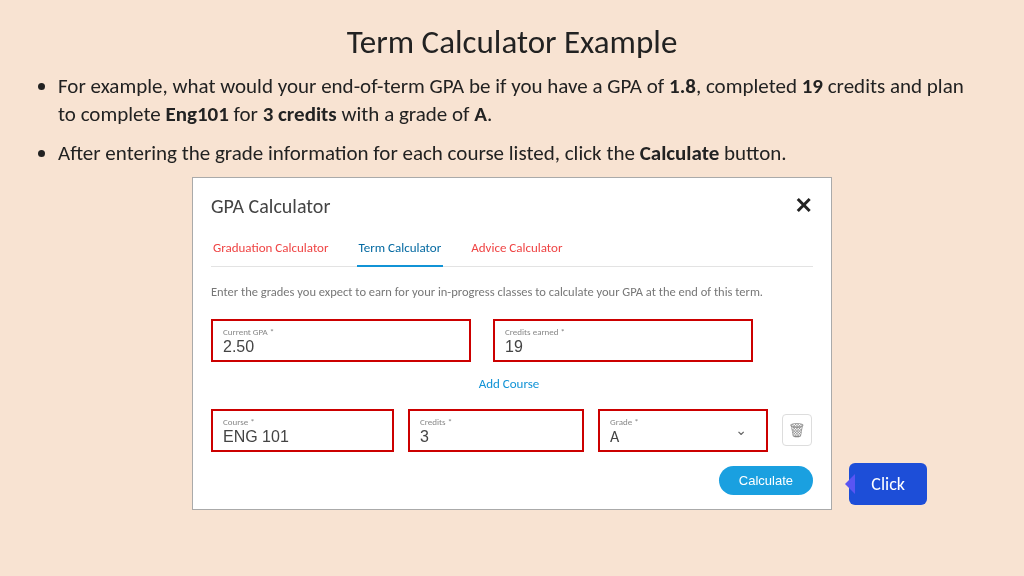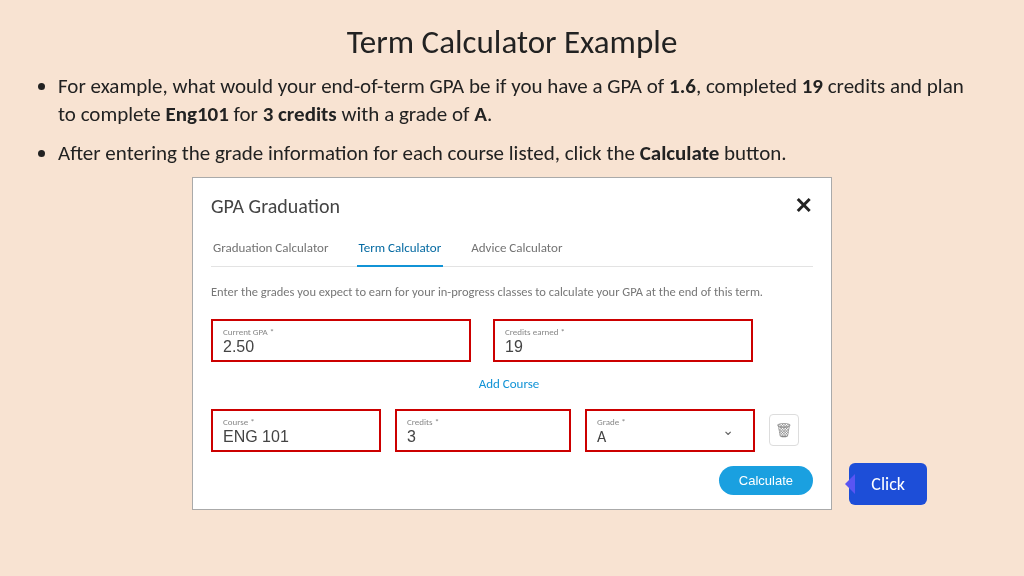--- a/index.html
+++ b/index.html
@@ -58,21 +58,21 @@
   }
   .tabs {
     display: flex;
     gap: 26px;
     border-bottom: 1px solid #e3e3e3;
     margin-top: 14px;
     font-size: 13px;
   }
   .tab {
     padding: 8px 2px 10px 2px;
-    color: #737373;
+    color: #ef4444;
     cursor: pointer;
   }
   .tab.active {
     color: #0369a1;
     border-bottom: 2px solid #1193d6;
     margin-bottom: -1px;
   }
   .instructions {
     font-size: 12.5px;
     color: #777;
@@ -85,21 +85,21 @@
     margin-bottom: 14px;
   }
   .field {
     border: 2px solid #cc0000;
     padding: 5px 19px 4px 10px;
     position: relative;
     background: #fff;
   }
   .field.w1 { width: 260px; }
   .field.w2 { width: 260px; }
-  .field.wc { width: 170px; }
+  .field.wc { width: 183px; }
   .field.wcr { width: 176px; }
   .field.wg { width: 170px; display:flex; align-items:center; justify-content:space-between; }
   .field-label {
     font-size: 9px;
     color: #888;
     display: block;
   }
   .field-value {
     font-size: 16px;
     color: #444;
@@ -163,30 +163,30 @@
   }
   .row.courses { gap: 14px; align-items: center; }
 </style>
 </head>
 <body>
 
 <h1 class="slide-title">Term Calculator Example</h1>
 
 <ul class="bullets">
   <li>
-    <span>For example, what would your end-of-term GPA be if you have a GPA of </span><b>1.6</b><span>, completed </span><b>19</b><span> credits and plan to complete </span><b>Eng101</b><span> for </span><b>3 credits</b><span> with a grade of </span><b>A</b><span>.</span>
+    <span>For example, what would your end-of-term GPA be if you have a GPA of </span><b>1.8</b><span>, completed </span><b>19</b><span> credits and plan to complete </span><b>Eng101</b><span> for </span><b>3 credits</b><span> with a grade of </span><b>A</b><span>.</span>
   </li>
   <li>
     <span>After entering the grade information for each course listed, click the </span><b>Calculate</b><span> button.</span>
   </li>
 </ul>
 
 <div class="panel">
   <div class="panel-header">
-    <div class="panel-title">GPA Graduation</div>
+    <div class="panel-title">GPA Calculator</div>
     <div class="close-x">✕</div>
   </div>
 
   <div class="tabs">
     <div class="tab">Graduation Calculator</div>
     <div class="tab active">Term Calculator</div>
     <div class="tab">Advice Calculator</div>
   </div>
 
   <div class="instructions">Enter the grades you expect to earn for your in-progress classes to calculate your GPA at the end of this term.</div>

